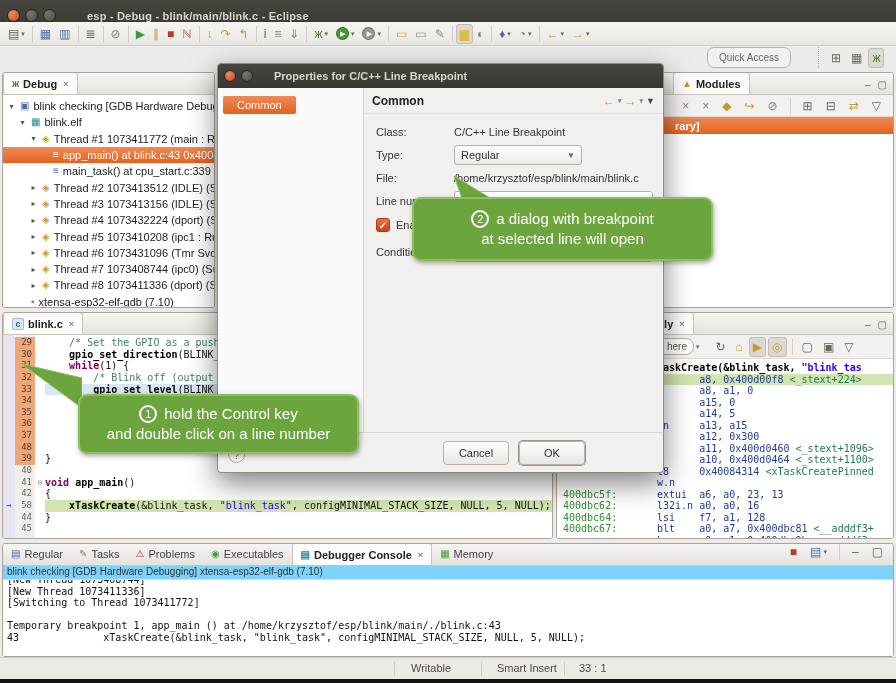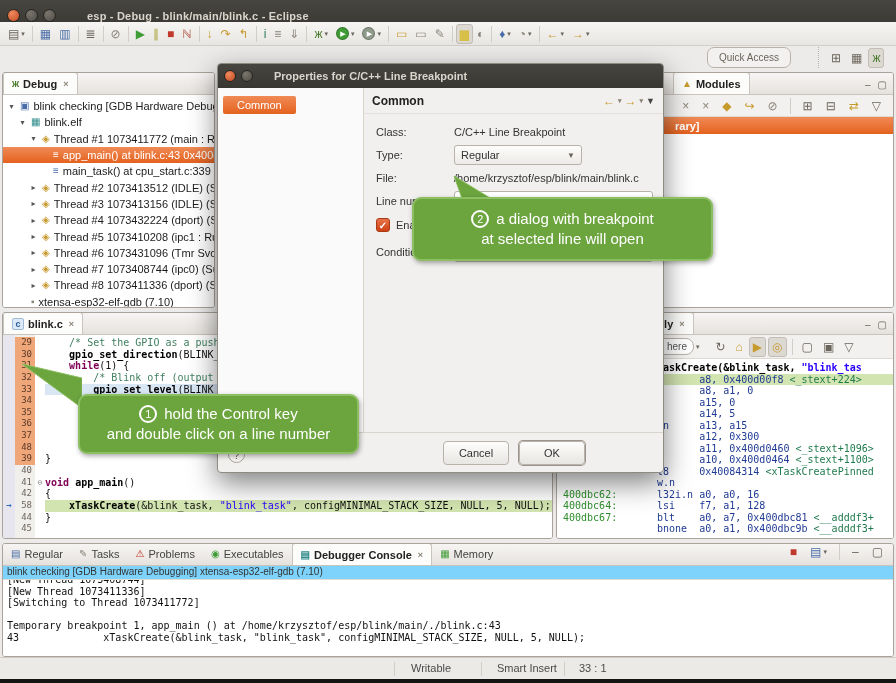--- a/index.html
+++ b/index.html
@@ -454,20 +454,21 @@
           <div class="ds-row hl"><span class="ds-addr"></span><span class="ds-mn">r      </span><span class="ds-op">a8, 0x400d00f8 </span><span class="ds-lb">&lt;_stext+224&gt;</span></div>
           <div class="ds-row"><span class="ds-addr"></span><span class="ds-mn">i      </span><span class="ds-op">a8, a1, 0</span></div>
           <div class="ds-row"><span class="ds-addr"></span><span class="ds-mn">i      </span><span class="ds-op">a15, 0</span></div>
           <div class="ds-row"><span class="ds-addr"></span><span class="ds-mn">i      </span><span class="ds-op">a14, 5</span></div>
           <div class="ds-row"><span class="ds-addr"></span><span class="ds-mn">.n     </span><span class="ds-op">a13, a15</span></div>
           <div class="ds-row"><span class="ds-addr"></span><span class="ds-mn">i      </span><span class="ds-op">a12, 0x300</span></div>
           <div class="ds-row"><span class="ds-addr"></span><span class="ds-mn">r      </span><span class="ds-op">a11, 0x400d0460 </span><span class="ds-lb">&lt;_stext+1096&gt;</span></div>
           <div class="ds-row"><span class="ds-addr"></span><span class="ds-mn">r      </span><span class="ds-op">a10, 0x400d0464 </span><span class="ds-lb">&lt;_stext+1100&gt;</span></div>
           <div class="ds-row"><span class="ds-addr"></span><span class="ds-mn">l8     </span><span class="ds-op">0x40084314 </span><span class="ds-lb">&lt;xTaskCreatePinned</span></div>
           <div class="ds-row"><span class="ds-addr"></span><span class="ds-mn">w.n</span></div>
+          <div class="ds-row"><span class="ds-addr">400dbc5f:</span><span class="ds-mn">extui  </span><span class="ds-op">a6, a0, 23, 13</span></div>
           <div class="ds-row"><span class="ds-addr">400dbc62:</span><span class="ds-mn">l32i.n </span><span class="ds-op">a0, a0, 16</span></div>
           <div class="ds-row"><span class="ds-addr">400dbc64:</span><span class="ds-mn">lsi    </span><span class="ds-op">f7, a1, 128</span></div>
           <div class="ds-row"><span class="ds-addr">400dbc67:</span><span class="ds-mn">blt    </span><span class="ds-op">a0, a7, 0x400dbc81 </span><span class="ds-lb">&lt;__adddf3+</span></div>
           <div class="ds-row"><span class="ds-addr"></span><span class="ds-mn">bnone  </span><span class="ds-op">a0, a1, 0x400dbc9b </span><span class="ds-lb">&lt;__adddf3+</span></div>
         </div>
       </div>
   </div>
 
   <div class="panel" id="console-panel">
     <div class="tabbar">

